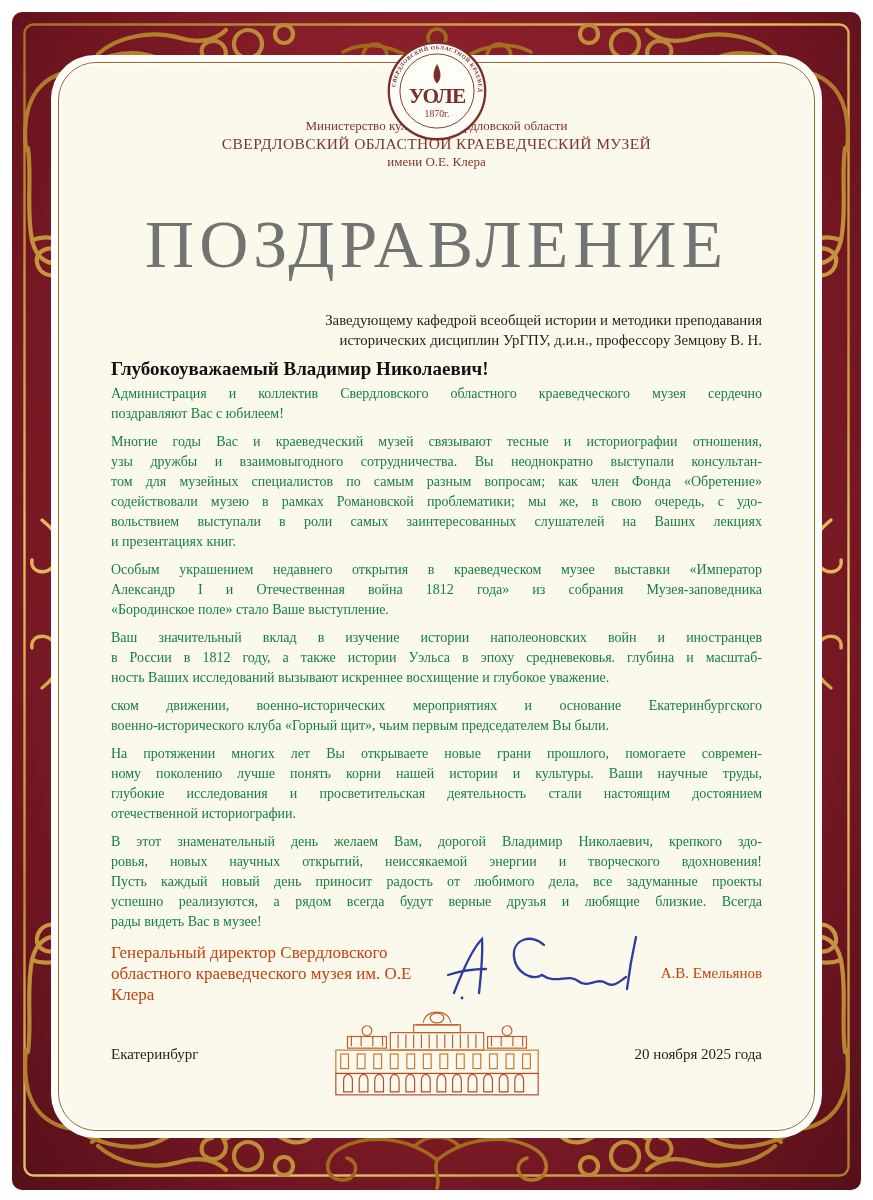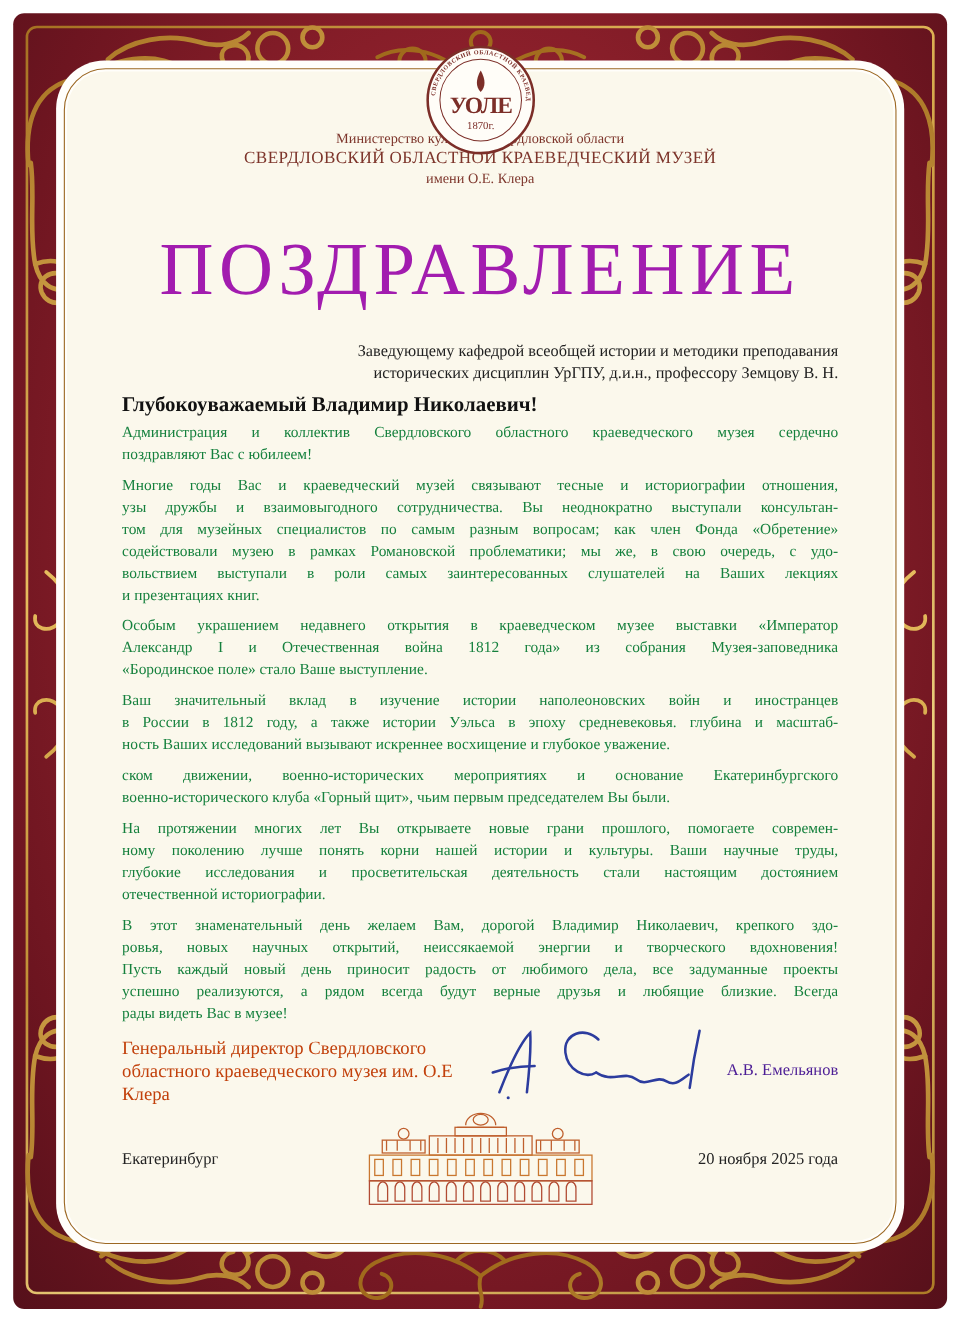--- a/index.html
+++ b/index.html
@@ -20,36 +20,36 @@
   
   .logo{position:absolute;top:40px;left:50%;transform:translateX(-50%);width:102px;height:102px;z-index:5;}
 
   
   .ministry{margin-top:52px;text-align:center;color:#7d352b;}
   .ministry .l1{font-size:13px;line-height:17px;}
   .ministry .l2{font-size:15.5px;line-height:19px;letter-spacing:.4px;}
   .ministry .l3{font-size:13px;line-height:17px;}
 
   .title{margin-top:36px;text-align:center;font-size:68px;line-height:76px;letter-spacing:5px;
-    color:#a21caf;white-space:nowrap;}
+    color:#737373;white-space:nowrap;}
 
   .addressee{margin-top:28px;text-align:right;font-size:14.8px;line-height:20px;color:#1f1f1f;}
   .salutation{margin-top:7px;text-align:left;font-size:19px;line-height:24px;font-weight:bold;color:#111;}
 
   
   .bodytext{margin-top:3px;color:#15803d;font-size:14px;}
   .para{margin-bottom:8px;}
   .bline{line-height:20px;text-align:justify;text-align-last:justify;}
   .bline.lastline{text-align-last:left;}
 
   
   .sigrow{margin-top:10px;display:flex;align-items:center;}
   .sig-pos{font-size:17px;line-height:21px;color:#c2410c;}
   .sig-svg{width:225px;height:72px;margin:-14px 4px 0 18px;flex:0 0 auto;}
-  .sig-name{font-size:15px;color:#4c1d95;white-space:nowrap;}
+  .sig-name{font-size:15px;color:#c2410c;white-space:nowrap;}
 
   
   .footer{margin-top:4px;display:flex;align-items:center;justify-content:space-between;}
   .footer .city,.footer .date{font-size:15px;color:#232323;width:170px;}
   .footer .date{text-align:right;}
   .building{width:214px;height:90px;flex:0 0 auto;}
 </style>
 </head>
 <body>
 

